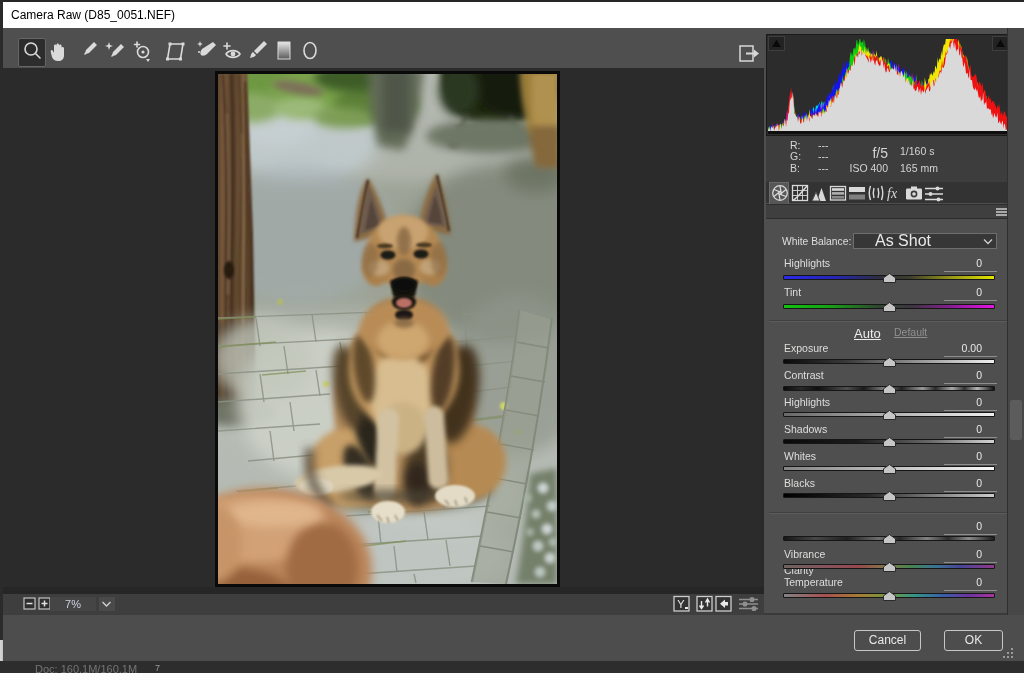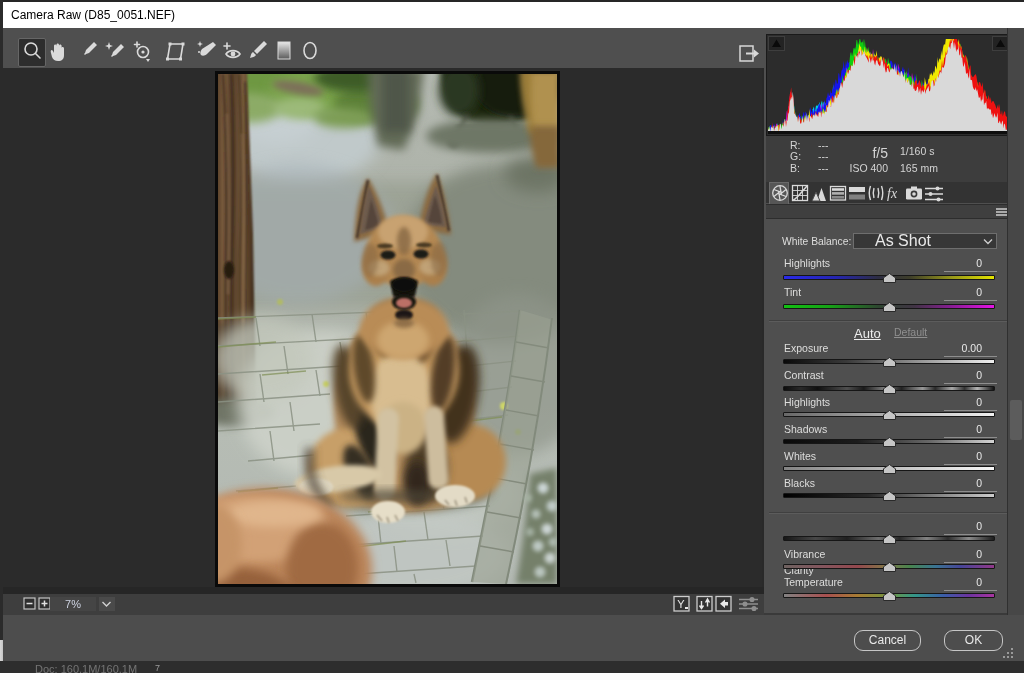--- a/index.html
+++ b/index.html
@@ -7,21 +7,21 @@
     font-family:"Liberation Sans", sans-serif; }
   #root { position:relative; width:1024px; height:680px; }
   .abs { position:absolute; }
   #dialog { position:absolute; left:3px; top:2px; width:1021px; height:659px; background:#4f4f4f; }
   #titlebar { position:absolute; left:0; top:0; width:1021px; height:26px; background:#ffffff;
     color:#000; font-size:12px; line-height:26px; padding-left:8px; }
   #canvas { position:absolute; left:0; top:66px; width:761px; height:526px; background:#2b2b2b; border-right:2px solid #292929; }
   #ctrlstrip { position:absolute; left:0; top:592px; width:761px; height:21px; background:#3e3e3e; }
   #panel { position:absolute; left:761px; top:26px; width:260px; height:587px; background:#4f4f4f; }
   #footer { position:absolute; left:0; top:613px; width:1021px; height:46px; background:#4d4d4d; }
-  .btn { position:absolute; height:21px; border:1px solid #c6c6c6; border-radius:9px;
+  .btn { position:absolute; height:21px; border:1px solid #c6c6c6; border-radius:3px;
     color:#e8e8e8; font-size:12px; text-align:center; line-height:19px; background:transparent; }
   .lbl { position:absolute; color:#dededd; font-size:10.5px; white-space:nowrap; }
   .val { position:absolute; color:#e8e8e8; font-size:10.5px; text-align:right; }
   .vline { position:absolute; height:1px; background:#8e8e8e; }
   .track { position:absolute; width:212px; height:5px; border:1px solid #161616; border-radius:1px; }
   .thumb { position:absolute; width:13px; height:10px; }
   .sep { position:absolute; left:769px; width:237px; height:2px;
     border-top:1px solid #404040; border-bottom:1px solid #5c5c5c; }
 </style>
 </head>

